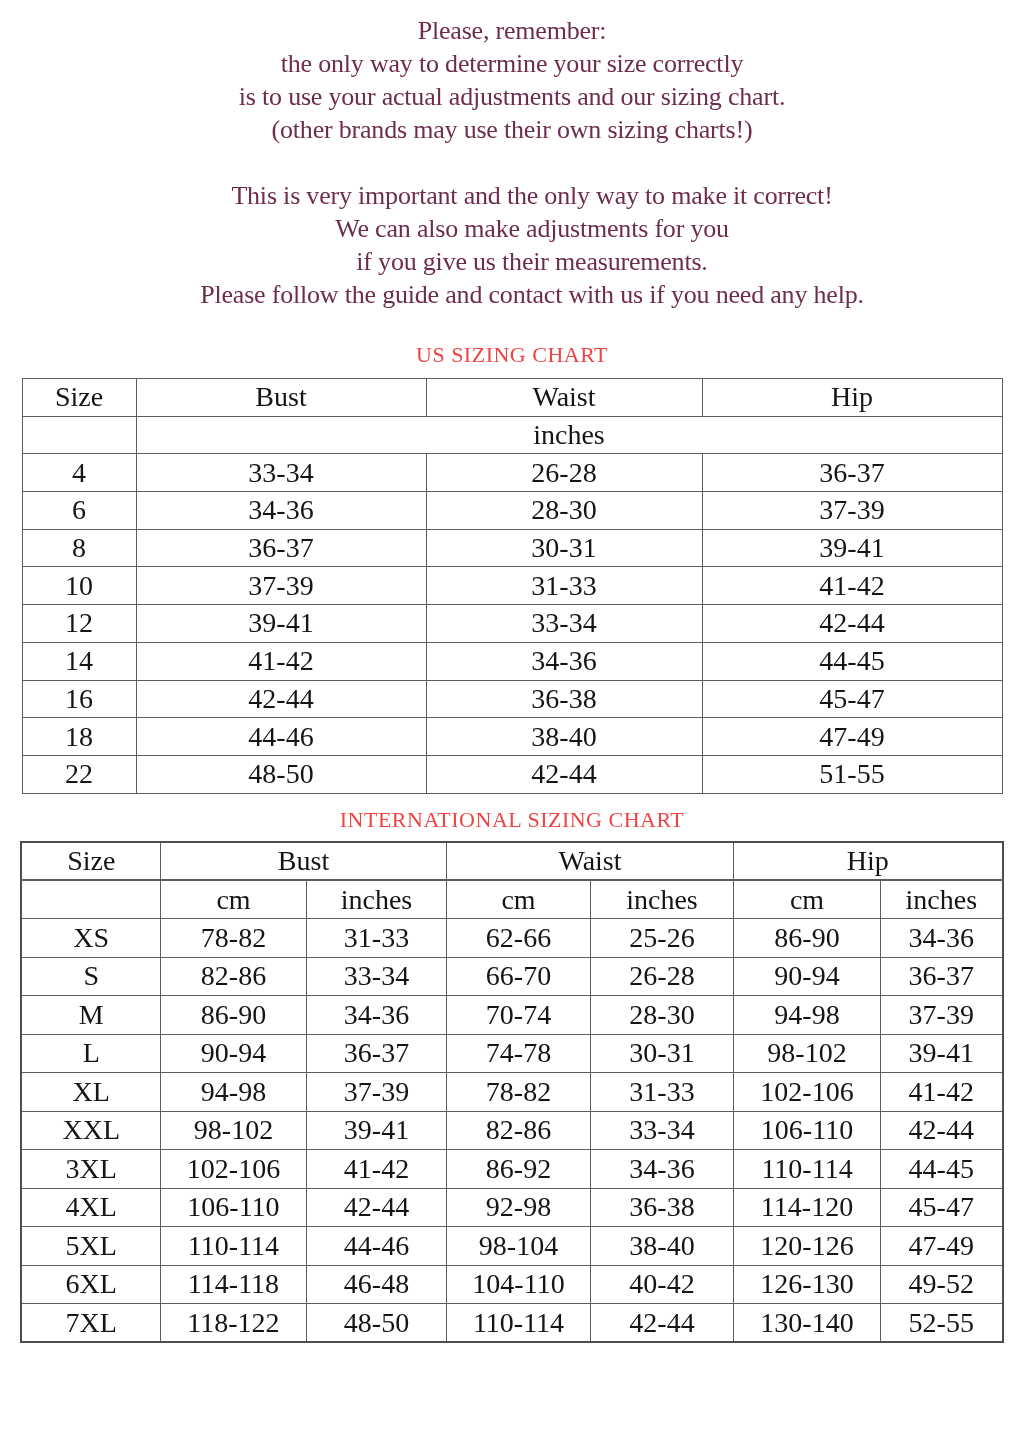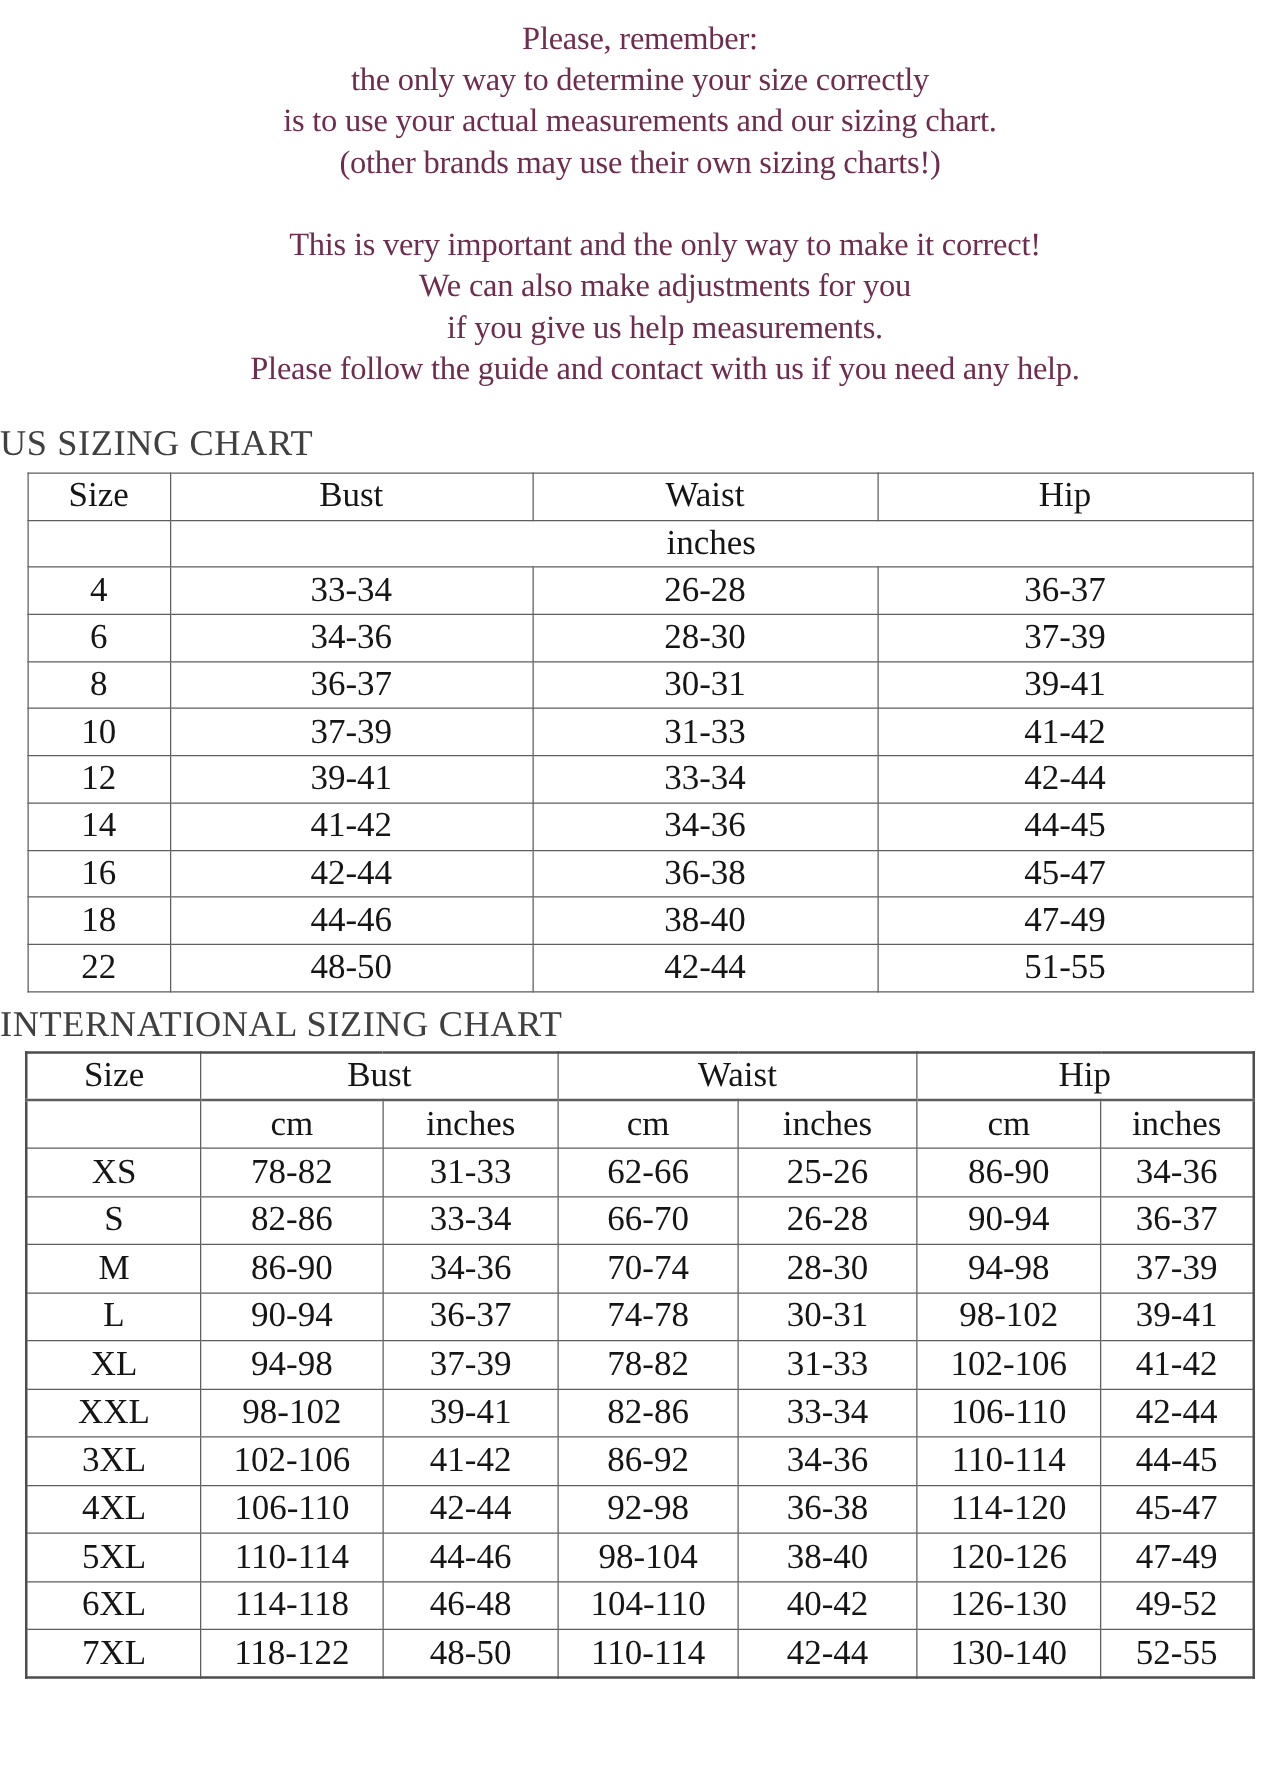--- a/index.html
+++ b/index.html
@@ -7,21 +7,21 @@
     width: 1024px; height: 1432px; margin: 0 auto; background: #ffffff;
     font-family: Liberation Serif, serif; overflow: hidden;
     box-sizing: border-box;
   }
   .intro {
     text-align: center; color: #6e2d4e; font-size: 26px; line-height: 33px;
     font-weight: 300; padding-top: 14px; letter-spacing: -0.2px;
   }
   .intro .block + .block { margin-top: 33px; padding-left: 40px; }
   .chart-title {
-    text-align: left; color: #404040; font-size: 29px; line-height: 28px;
+    text-align: center; color: #ef4444; font-size: 22px; line-height: 28px;
     font-weight: 300; letter-spacing: 0.5px; margin-top: 30px; margin-bottom: 9px;
   }
   .chart-title.intl { margin-top: 12px; margin-bottom: 7px; }
   table {
     border-collapse: collapse; margin: 0 auto; table-layout: fixed;
     color: #151515; font-size: 28px; font-weight: 300; text-align: center;
   }
   th, td {
     border: 1px solid #5e5e5e; padding: 0; font-weight: 300;
     overflow: hidden; white-space: nowrap;
@@ -34,27 +34,27 @@
 </style>
 </head>
 <body>
 
 <div class="page">
 
   <div class="intro">
     <div class="block">
       <div>Please, remember:</div>
       <div>the only way to determine your size correctly</div>
-      <div>is to use your actual measurements and our sizing chart.</div>
+      <div>is to use your actual adjustments and our sizing chart.</div>
       <div>(other brands may use their own sizing charts!)</div>
     </div>
     <div class="block">
       <div>This is very important and the only way to make it correct!</div>
       <div>We can also make adjustments for you</div>
-      <div>if you give us help measurements.</div>
+      <div>if you give us their measurements.</div>
       <div>Please follow the guide and contact with us if you need any help.</div>
     </div>
   </div>
 
   <div class="chart-title">US SIZING CHART</div>
 
   <table class="us">
     <colgroup>
       <col style="width:114px">
         <col style="width:290px">

